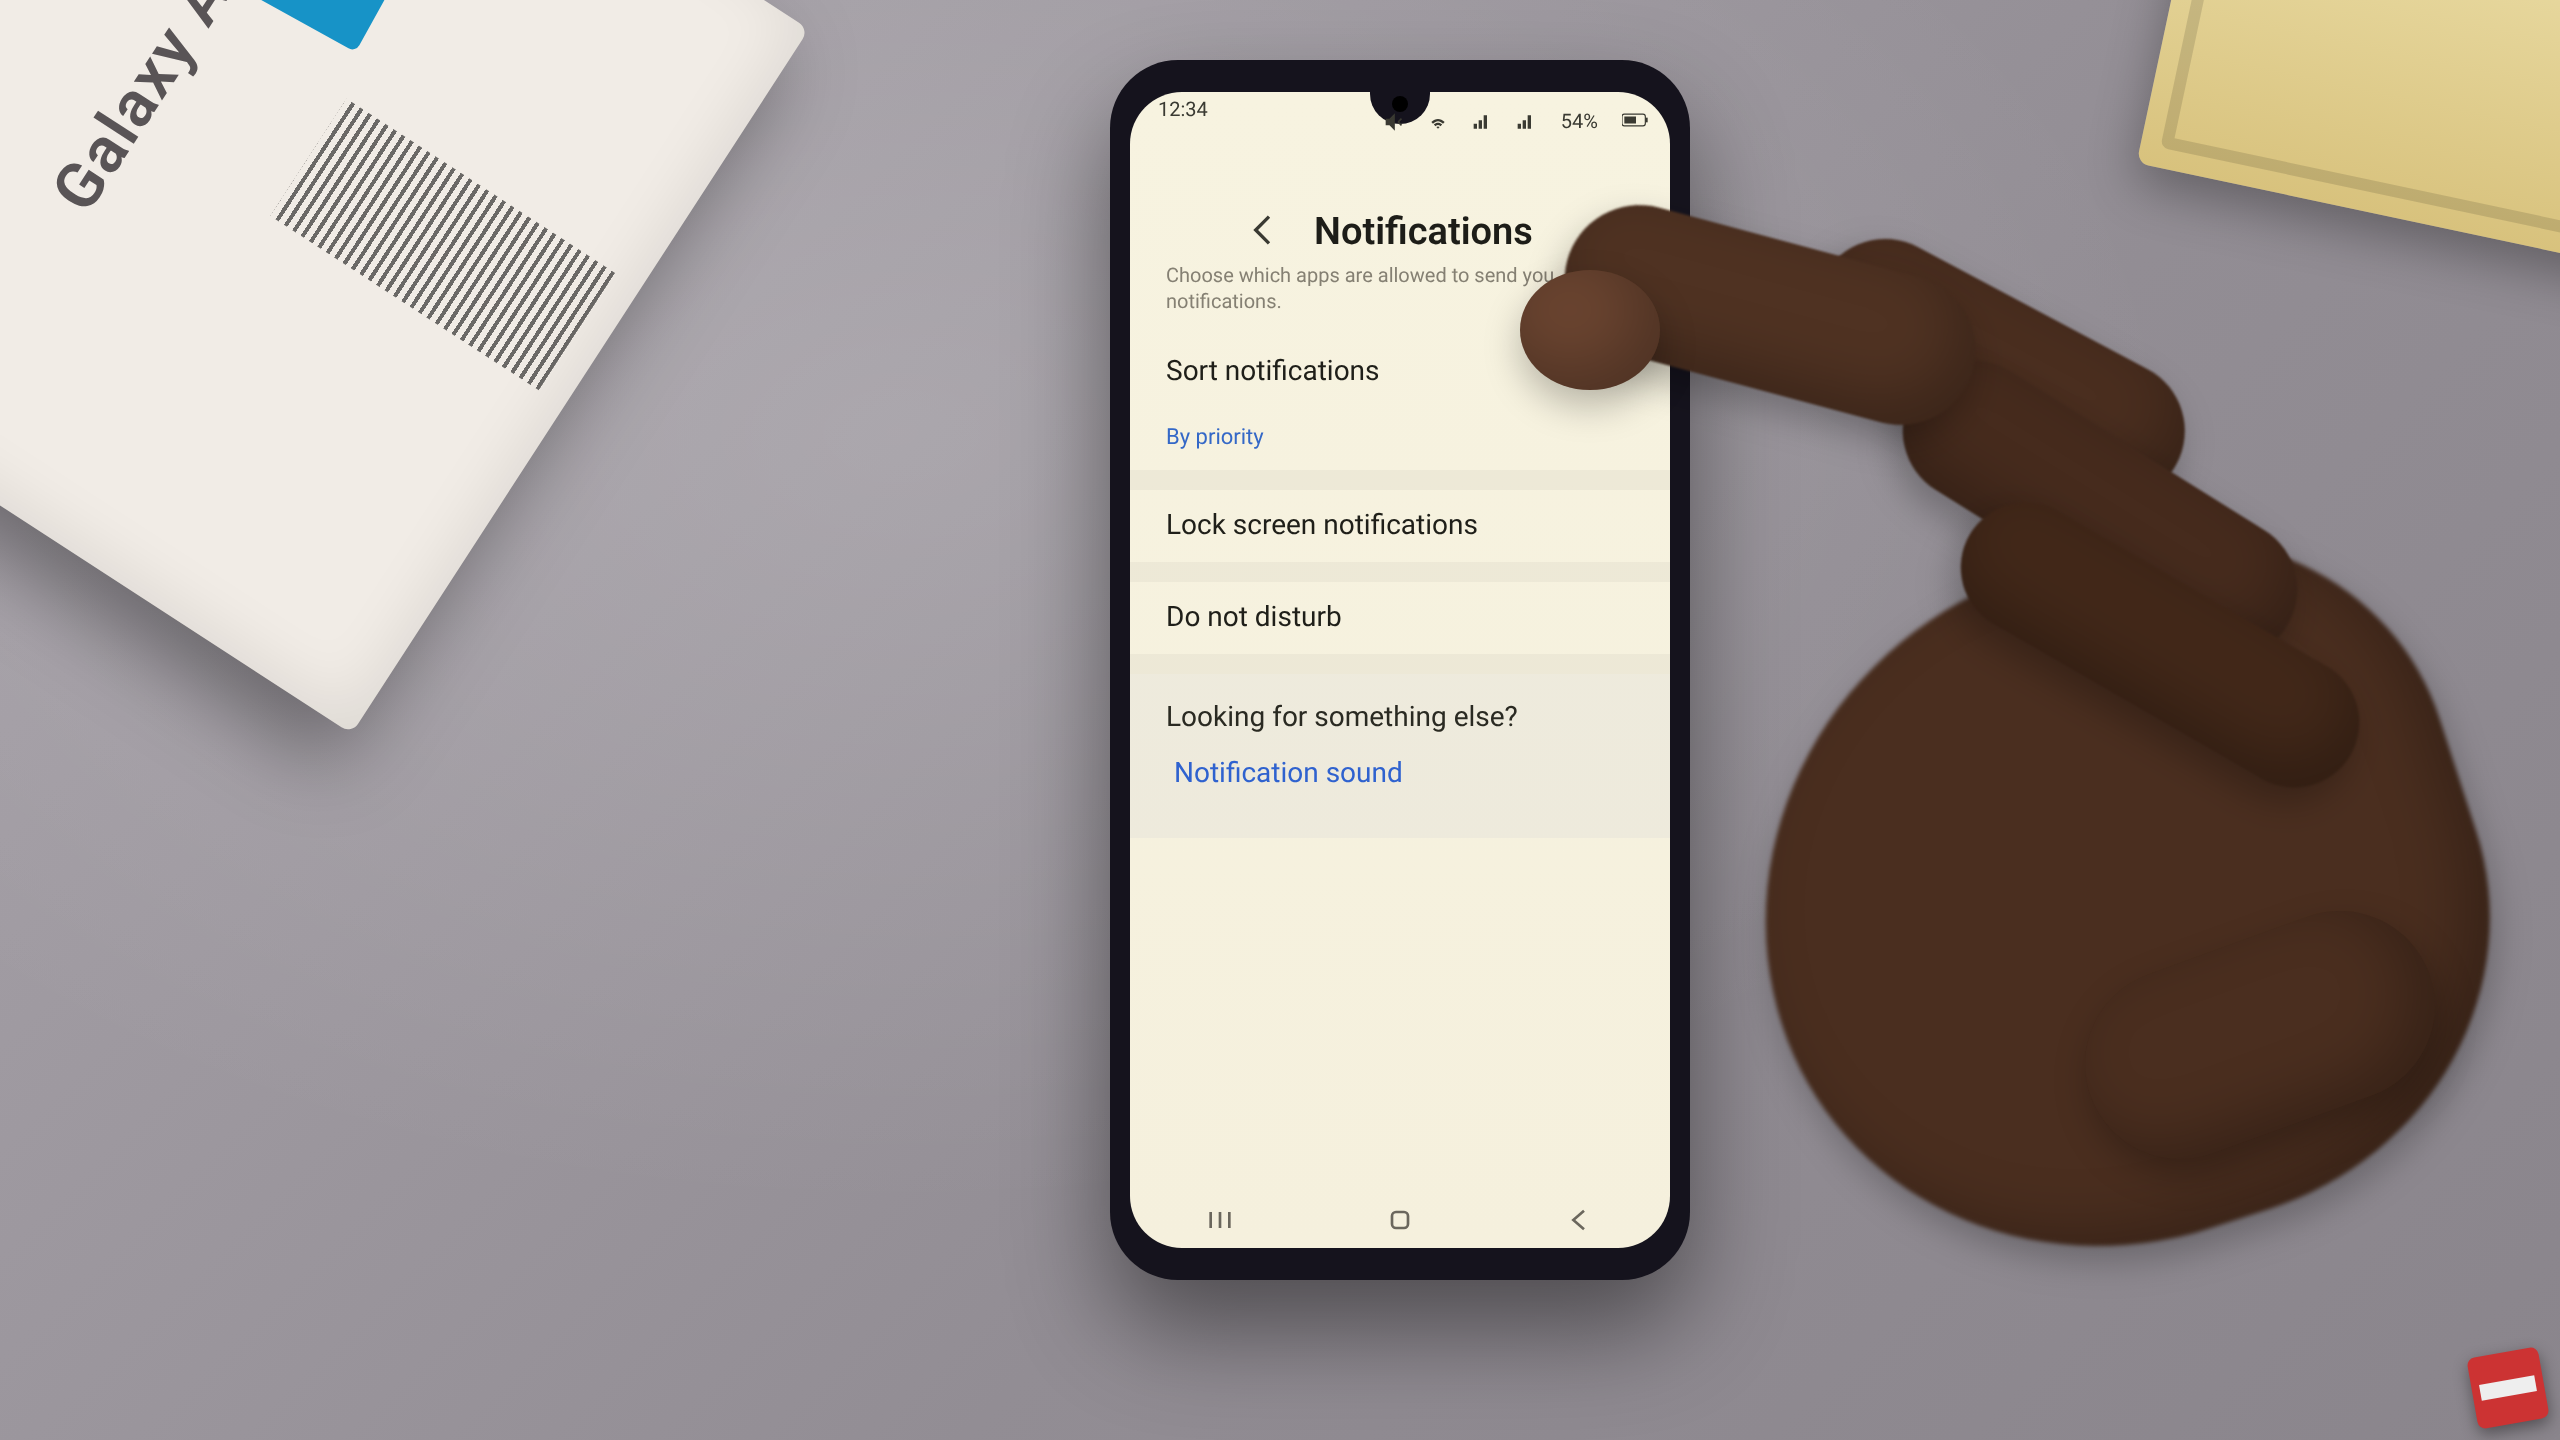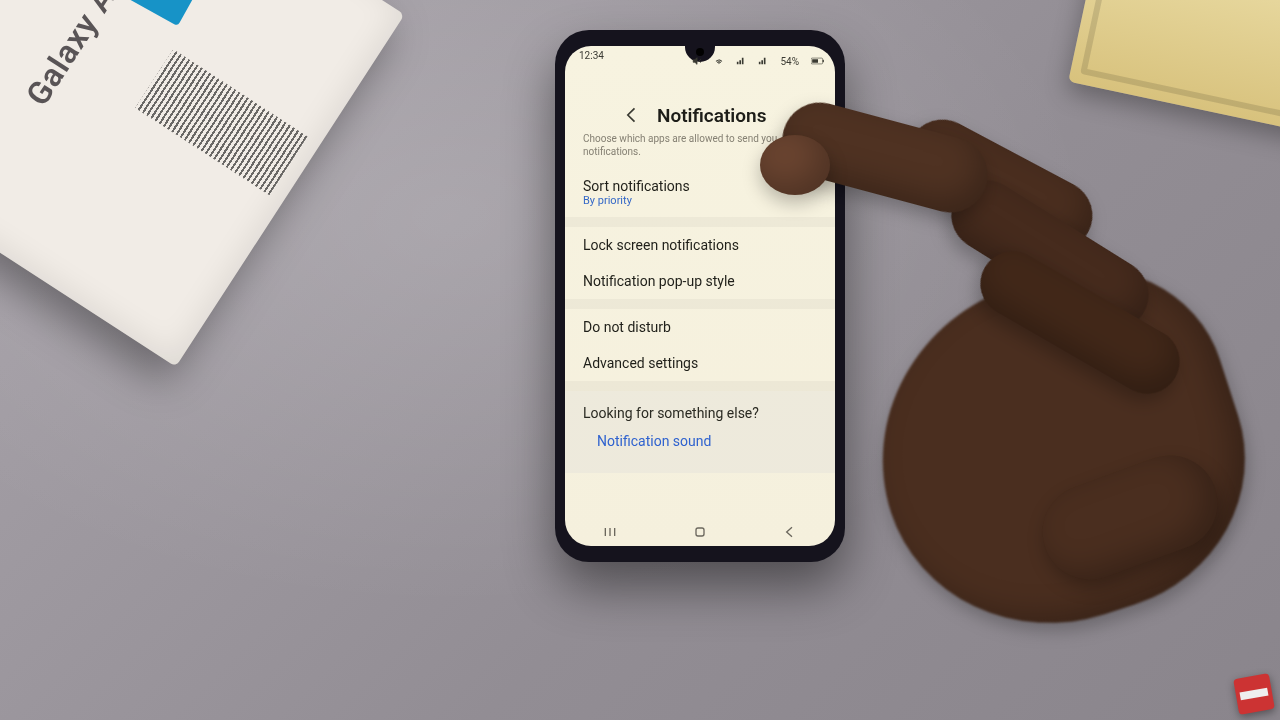--- a/index.html
+++ b/index.html
@@ -18,45 +18,45 @@
                 font-size:12px;font-weight:700;color:#7c777a;letter-spacing:4px;}
   .box .barcode{position:absolute;right:60px;top:110px;width:70px;height:160px;
                 background:repeating-linear-gradient(0deg,#111 0 2px,transparent 2px 5px);transform:rotate(-90deg);opacity:.6;}
 
   
   .wood{position:absolute;right:-60px;top:-30px;width:260px;height:140px;transform:rotate(12deg);
         background:linear-gradient(180deg,#e8d9a0,#d8c27d);border-radius:6px;box-shadow:0 10px 25px rgba(0,0,0,0.3);}
   .wood:before{content:"";position:absolute;inset:10px;border:6px solid rgba(0,0,0,0.12);border-radius:4px;}
 
   
-  .phone{position:absolute;left:555px;top:30px;width:290px;height:532px;border-radius:34px;
+  .phone{position:absolute;left:555px;top:30px;width:290px;height:610px;border-radius:34px;
          background:#15131d;box-shadow:0 25px 50px rgba(0,0,0,0.45);}
   .screen{position:absolute;left:10px;right:10px;top:16px;bottom:16px;border-radius:26px;
           background:linear-gradient(180deg,#f7f3e0 0%,#f5f0dd 100%);overflow:hidden;}
   .notch{position:absolute;left:50%;top:-2px;transform:translateX(-50%);width:30px;height:18px;background:#15131d;border-radius:0 0 16px 16px;}
   .camdot{position:absolute;left:50%;top:4px;transform:translateX(-50%);width:8px;height:8px;background:#000;border-radius:50%;}
 
   .statusbar{position:absolute;top:0;left:0;right:0;height:22px;padding:4px 14px 0;display:flex;justify-content:space-between;font-size:10px;color:#3a3a32;}
   .statusbar .right{display:flex;gap:12px;align-items:center;}
   .sicon{width:10px;height:10px;display:inline-block;}
 
   .header{position:absolute;top:48px;left:0;right:0;height:42px;display:flex;align-items:center;padding:0 14px;gap:14px;margin-left:42px;}
   .header .title{font-size:19px;font-weight:650;color:#1d1d18;}
   .header .spacer{flex:1;}
   .icon-btn{width:22px;height:22px;display:flex;align-items:center;justify-content:center;color:#3a3a32;}
 
   .content{position:absolute;top:74px;left:0;right:0;bottom:28px;}
   .item{padding:10px 18px;}
   .item .ttl{font-size:14px;color:#1f1f19;}
   .item .sub{font-size:10px;color:#858073;margin-top:2px;line-height:1.3;}
-  .item .subblue{font-size:11px;color:#3468c7;margin-top:0;}
+  .item .subblue{font-size:11px;color:#3468c7;margin-top:18px;}
   .divider{height:10px;background:rgba(0,0,0,0.035);}
   .footerblock{background:rgba(120,140,200,0.06);padding:14px 18px 14px;}
   .footerblock .ft{font-size:14px;color:#2a2a22;margin-bottom:12px;}
-  .footerblock .link{font-size:14px;color:#2f62cf;margin:0 14px 10px;}
+  .footerblock .link{font-size:14px;color:#2f62cf;margin:0 4px 10px;}
 
   .navbar{position:absolute;left:0;right:0;bottom:0;height:28px;display:flex;justify-content:space-around;align-items:center;color:#6b675d;}
   .nav-i{width:16px;height:16px;display:flex;align-items:center;justify-content:center;}
 
   
   .hand{position:absolute;left:790px;top:80px;width:520px;height:640px;pointer-events:none;}
   .palm{position:absolute;left:90px;top:200px;width:360px;height:340px;background:#4a2e1f;border-radius:60% 45% 50% 55%;transform:rotate(-18deg);filter:blur(1px);}
   .finger{position:absolute;background:#4f3222;border-radius:40px;filter:blur(0.5px);}
   .f1{left:-10px;top:40px;width:210px;height:75px;transform:rotate(15deg);} 
   .f1tip{position:absolute;left:-30px;top:55px;width:70px;height:60px;background:#6a4430;border-radius:50%;}
@@ -147,31 +147,25 @@
         <div class="item">
           <div class="ttl">Sort notifications</div>
           <div class="subblue">By priority</div>
         </div>
 
         <div class="divider"></div>
 
         <div class="item">
           <div class="ttl">Lock screen notifications</div>
         </div>
-        <div class="item">
-          <div class="ttl">Notification pop-up style</div>
-        </div>
 
         <div class="divider"></div>
 
         <div class="item">
           <div class="ttl">Do not disturb</div>
-        </div>
-        <div class="item">
-          <div class="ttl">Advanced settings</div>
         </div>
 
         <div class="divider"></div>
 
         <div class="footerblock">
           <div class="ft">Looking for something else?</div>
           <div class="link">Notification sound</div>
         </div>
       </div>
 

